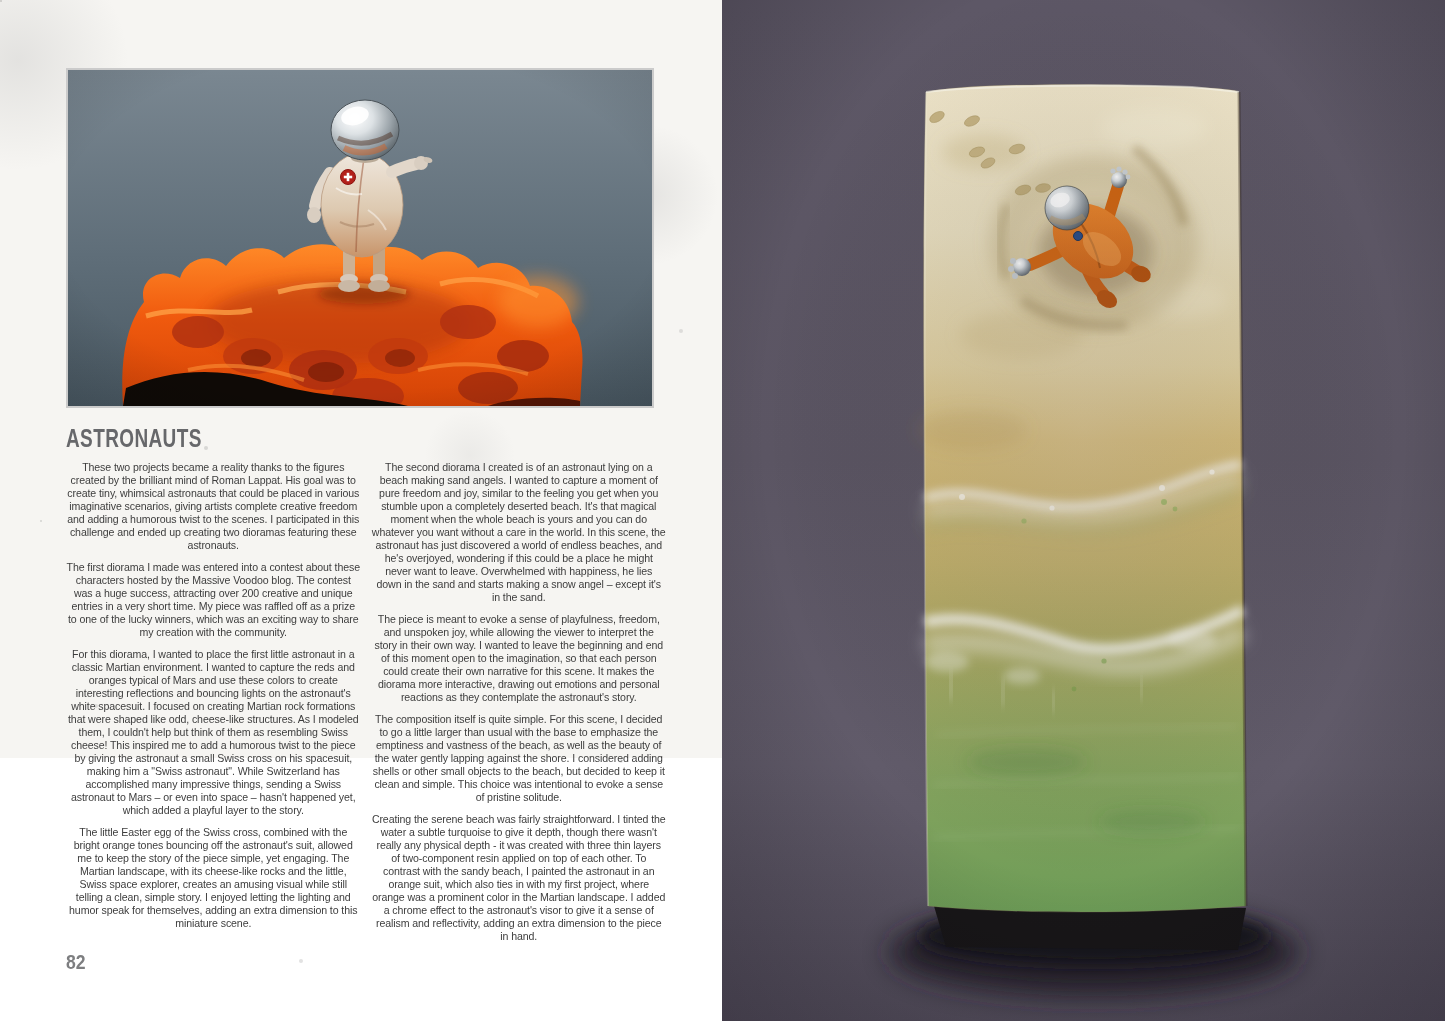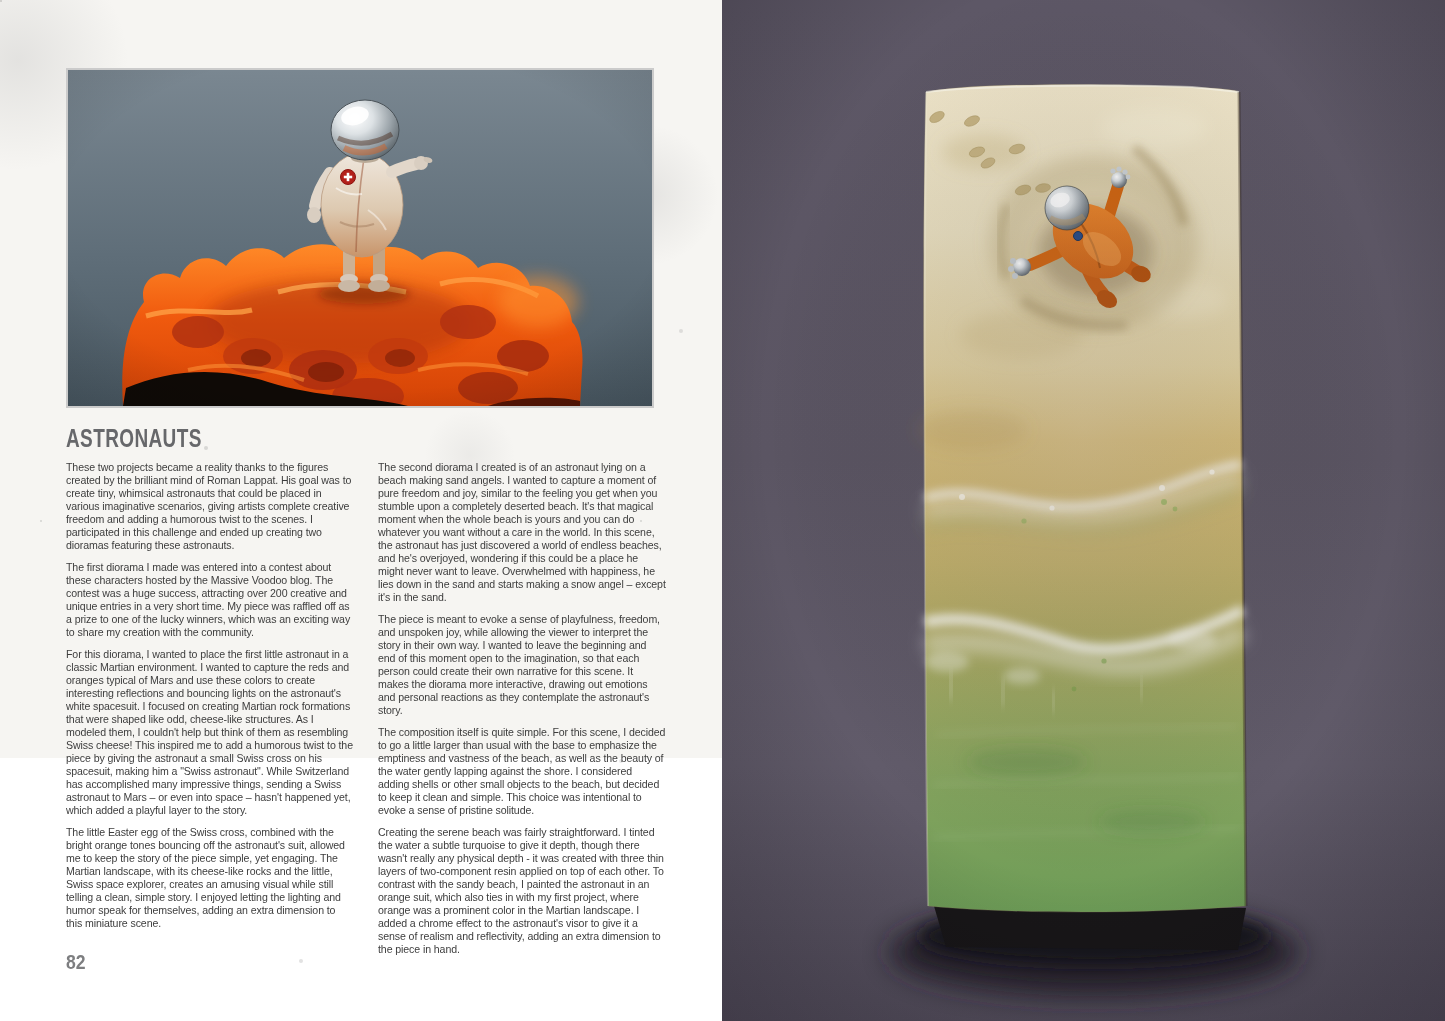--- a/index.html
+++ b/index.html
@@ -11,20 +11,21 @@
 
   
   .page-left{
     position:relative;width:722px;height:758px;flex:0 0 722px;
     background:
       radial-gradient(circle at 648px 195px, rgba(150,150,150,.18), transparent 70px),
       radial-gradient(circle at 18px 60px, rgba(160,160,160,.22), transparent 110px),
       radial-gradient(circle at 470px 455px, rgba(140,140,140,.10), transparent 45px),
       radial-gradient(circle at 120px 1000px, rgba(150,150,150,.14), transparent 60px),
       #f6f5f2;
+    text-align: center;
   }
   .page-left::after{
     content:"";position:absolute;left:0;top:0;width:2px;height:2px;border-radius:50%;
     background:rgba(110,110,110,.3);
     box-shadow:
       205px 447px 0 1px rgba(110,110,110,.22),
       430px 555px 0 0 rgba(110,110,110,.28),
       95px 705px 0 1px rgba(110,110,110,.18),
       640px 520px 0 0 rgba(110,110,110,.25),
       300px 960px 0 1px rgba(110,110,110,.2),
@@ -38,21 +39,21 @@
     position:absolute;left:66px;top:68px;width:588px;height:340px;
     margin:0;border:2px solid #cbcbcb;box-sizing:border-box;background:#5e6e79;
   }
   .photo-frame svg{display:block;width:100%;height:100%;}
   .heading{
     position:absolute;left:66px;top:424px;margin:0;
     font-size:25px;font-weight:bold;color:#67686b;letter-spacing:.5px;
     transform:scaleX(.76);transform-origin:left top;white-space:nowrap;
   }
   .columns{
-    position:absolute;left:66px;top:461px;width:600px;display:flex;gap:24px;
+    position:absolute;left:66px;top:461px;width:600px;display:flex;gap:11px;
   }
   .col{width:296px;font-size:10.6px;line-height:13px;letter-spacing:-0.1px;color:#3d3d3d;}
   .col p{margin:0 0 9px 0;}
   .pagenum{
     position:absolute;left:66px;top:951px;
     font-size:20px;font-weight:bold;color:#7d7e80;
     transform:scaleX(.88);transform-origin:left top;
   }
 
   

